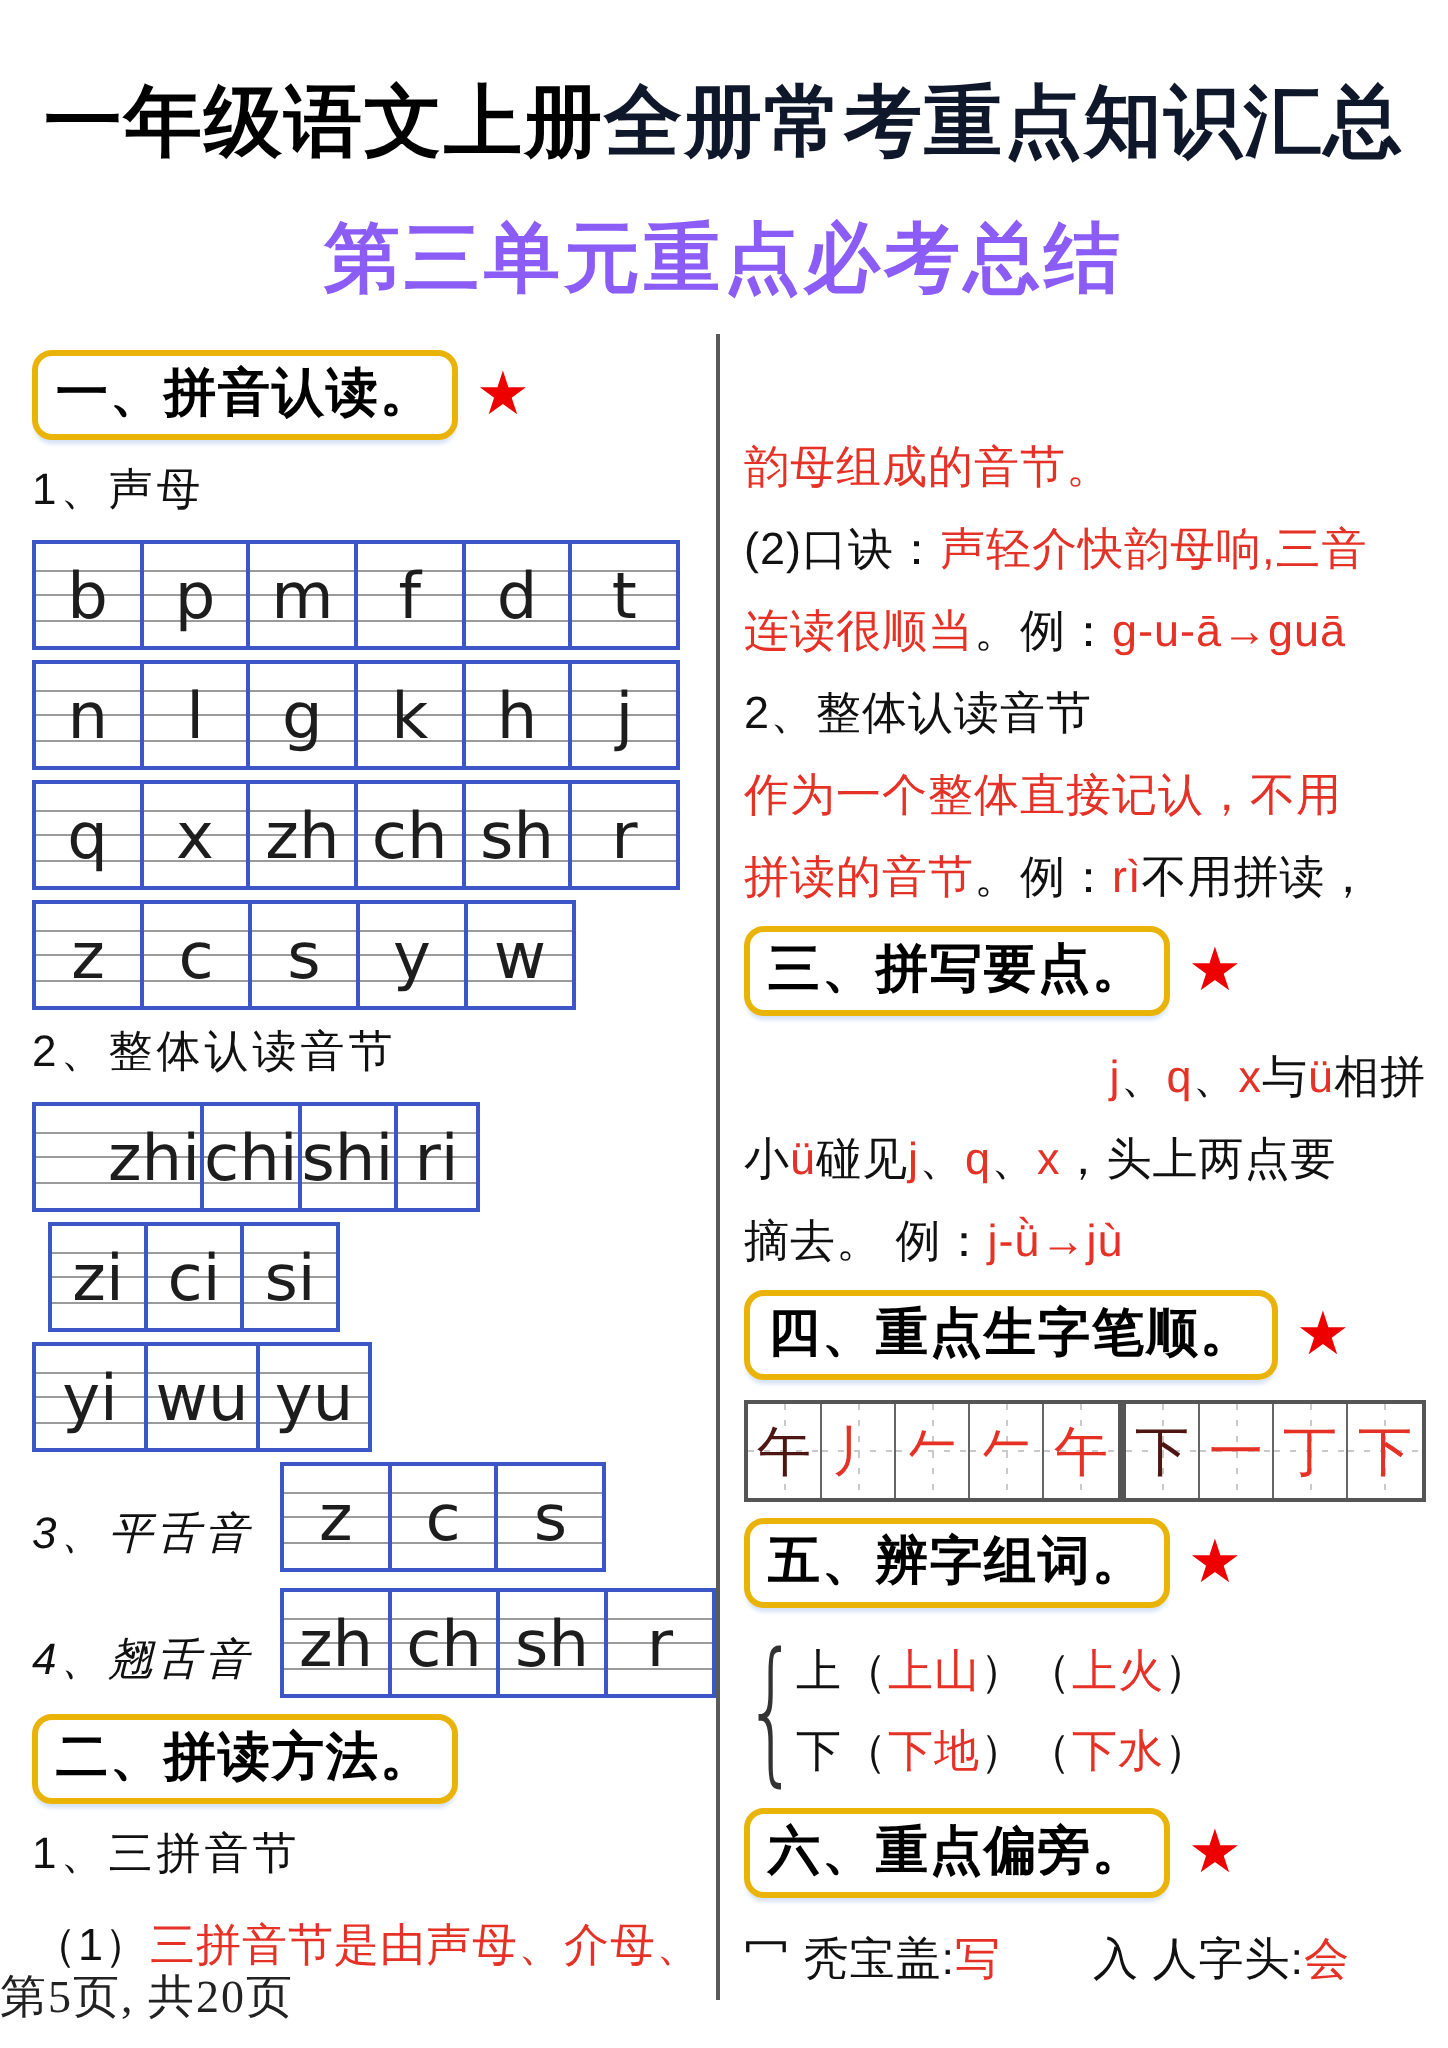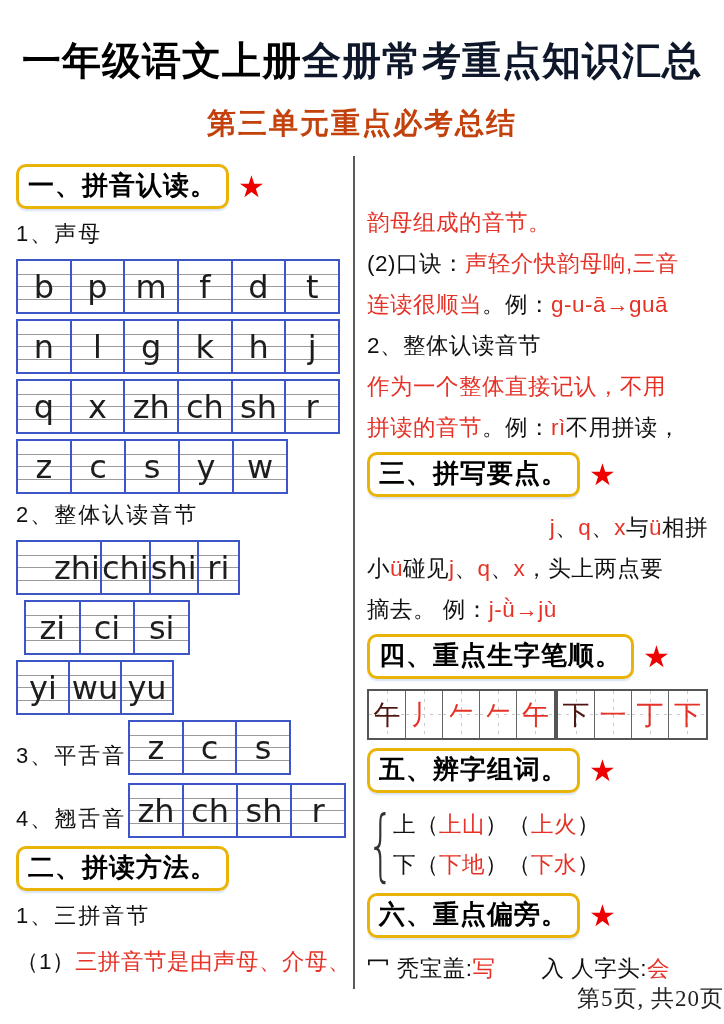--- a/index.html
+++ b/index.html
@@ -1,40 +1,40 @@
 <!DOCTYPE html>
 <html><head>
 <meta charset="utf-8">
 <style>
   html,body{margin:0;padding:0;background:#e9e9e9;}
   .page{width:724px;height:1024px;background:#ffffff;position:relative;box-sizing:border-box;
         padding:34px 16px 0 16px;font-family:"Liberation Sans",sans-serif;color:#111;overflow:hidden;}
   .title{text-align:center;font-size:39px;font-weight:bold;letter-spacing:1px;white-space:nowrap;}
   .t-black{color:#000;}
   .t-red{color:#0f172a;}
-  .subtitle{text-align:center;font-size:29px;font-weight:bold;color:#c2410c;margin-top:16px;letter-spacing:2px;}
+  .subtitle{text-align:center;font-size:38px;font-weight:bold;color:#8b5cf6;margin-top:16px;letter-spacing:2px;}
   .columns{display:flex;margin-top:12px;min-height:820px;}
   .col-left{width:344px;padding-top:4px;box-sizing:border-box;}
   .col-right{flex:1;border-left:2px solid #5a5a5a;padding:46px 0 0 12px;box-sizing:border-box;}
   .sec-line{display:flex;align-items:center;gap:9px;margin:4px 0 10px;}
   .sec-box{display:inline-block;border:3px solid #eab308;border-radius:10px;padding:1px 9px 3px;
            font-size:26px;font-weight:bold;color:#000;box-shadow:0 3px 2px -1px #d6e2f5;letter-spacing:1px;}
   .star{color:#ee0000;font-size:30px;line-height:1;}
   .sub-label{font-size:22px;margin:6px 0 10px;color:#111;letter-spacing:2px;}
   
   .prow{display:flex;border:2px solid #3c56c8;box-sizing:border-box;height:55px;margin-bottom:5px;background:#fff;
         background-image:linear-gradient(#9a9a9a,#9a9a9a),linear-gradient(#9a9a9a,#9a9a9a),linear-gradient(#9a9a9a,#9a9a9a);
         background-size:100% 1px,100% 1px,100% 1px;background-position:0 25%,0 50%,0 75%;background-repeat:no-repeat;}
   .pcell{flex:1;border-right:2px solid #3c56c8;display:flex;align-items:center;justify-content:center;
          font-size:32px;color:#1d1d1d;font-family:"DejaVu Sans",sans-serif;}
   .pcell:last-child{border-right:none;}
-  .w6{width:324px;} .w5{width:272px;} .w4{width:224px;padding-left:36px;} .w3{width:166px;margin-left:8px;} .w3b{width:158px;}
+  .w6{width:324px;} .w5{width:272px;} .w4{width:224px;padding-left:36px;} .w3{width:146px;margin-left:8px;} .w3b{width:170px;}
   .w3p{width:163px;} .w4q{width:218px;}
   .inline-row{display:flex;align-items:flex-end;margin-bottom:8px;}
-  .inline-row .sub-label{margin:0 0 4px 0;width:112px;flex:none;}
+  .inline-row .sub-label{margin:0 12px 4px 0;width:112px;flex:none;font-style:italic;}
   .inline-row .prow{margin-bottom:0;}
   
   .rline{font-size:22.5px;line-height:41px;letter-spacing:0.5px;}
   .center{text-align:right;}
   .run-black{color:#111;}
   .run-red{color:#e53126;}
   .run-dark{color:#4d1612;}
   
   .stroke-wrap{display:flex;margin:4px 0 8px;}
   .sgroup{display:flex;border:2px solid #555;background:#fff;}
@@ -42,22 +42,22 @@
          font-size:27px;box-sizing:border-box;
          background-image:repeating-linear-gradient(to bottom,#c9c9c9 0 3px,transparent 3px 8px),
                           repeating-linear-gradient(to right,#c9c9c9 0 3px,transparent 3px 8px);
          background-size:1px 100%,100% 1px;background-position:50% 0,0 50%;background-repeat:no-repeat;}
   .scell:last-child{border-right:none;}
   
   .bianzi{display:flex;align-items:center;margin:2px 0 6px;}
   .brace{font-size:78px;font-weight:100;color:#333;line-height:84px;font-family:"DejaVu Sans",sans-serif;
          transform:scaleX(0.55);transform-origin:left center;width:26px;flex:none;}
   .bz-lines .rline{line-height:40px;}
-  .footer{position:absolute;left:0;right:0;bottom:10px;text-align:right;font-size:23px;color:#222;
-          font-family:"Liberation Serif",serif;letter-spacing:1px;margin-left:20px;}
+  .footer{position:absolute;left:0;right:0;bottom:10px;text-align:left;font-size:23px;color:#222;
+          font-family:"Liberation Serif",serif;letter-spacing:1px;}
 </style>
 </head>
 <body>
 
 <div class="page">
 
   <div class="title">
     <span class="t-black">一年级语文上册</span><span class="t-red">全册常考重点知识汇总</span>
   </div>
   <div class="subtitle">第三单元重点必考总结</div>

